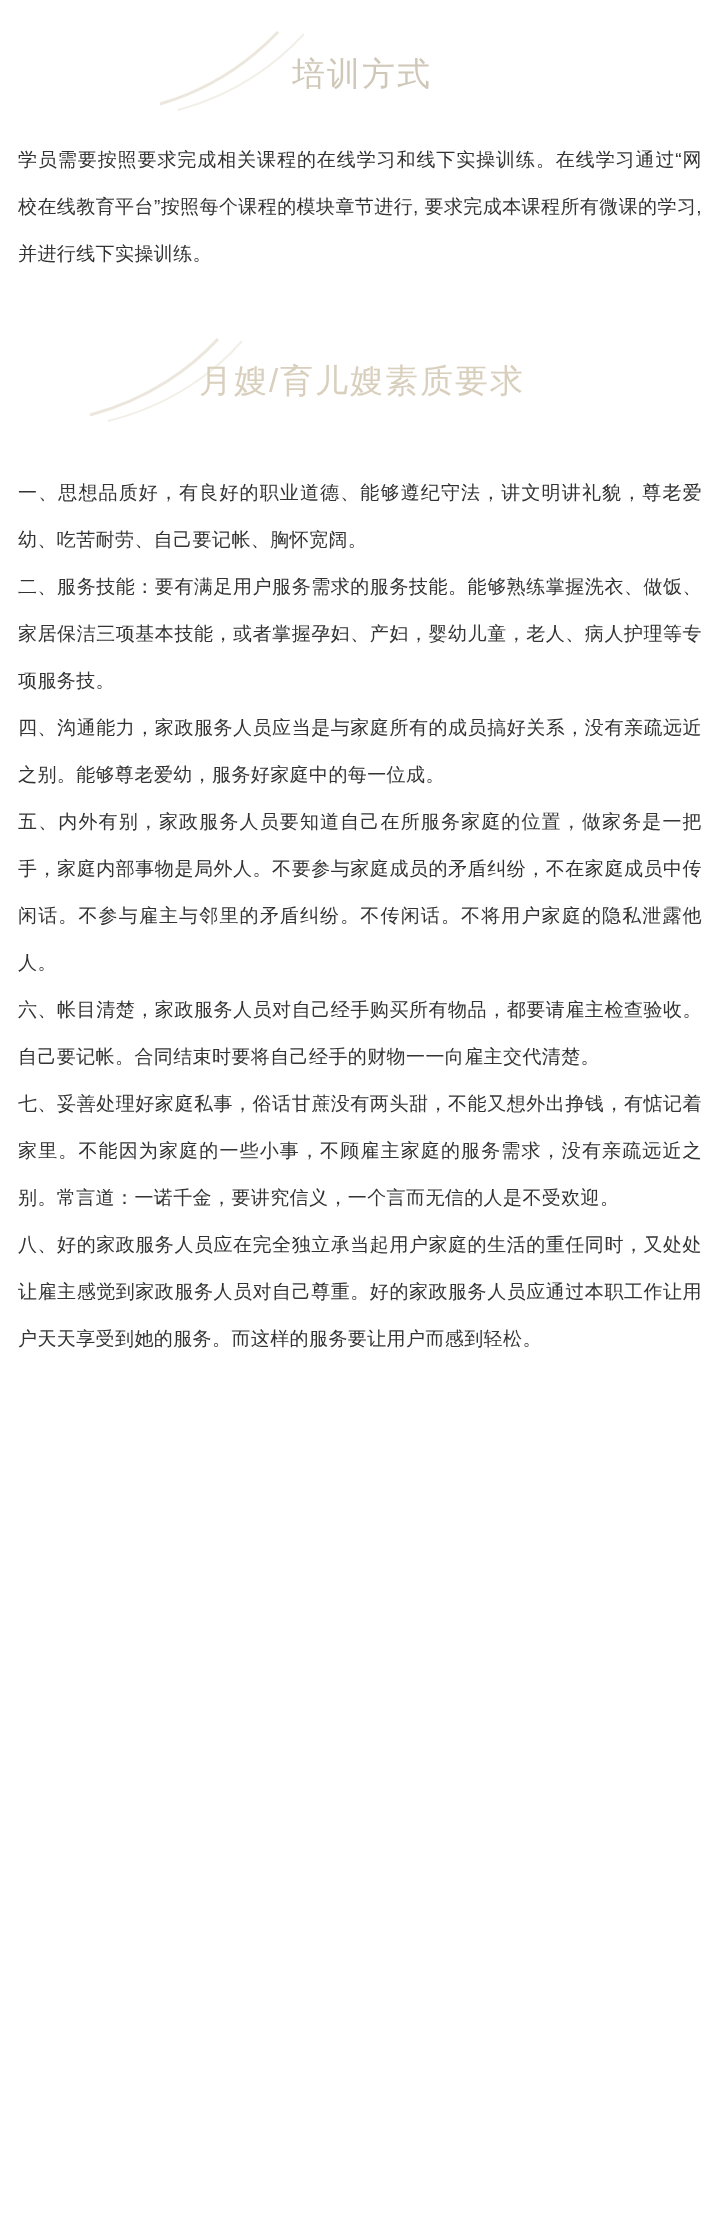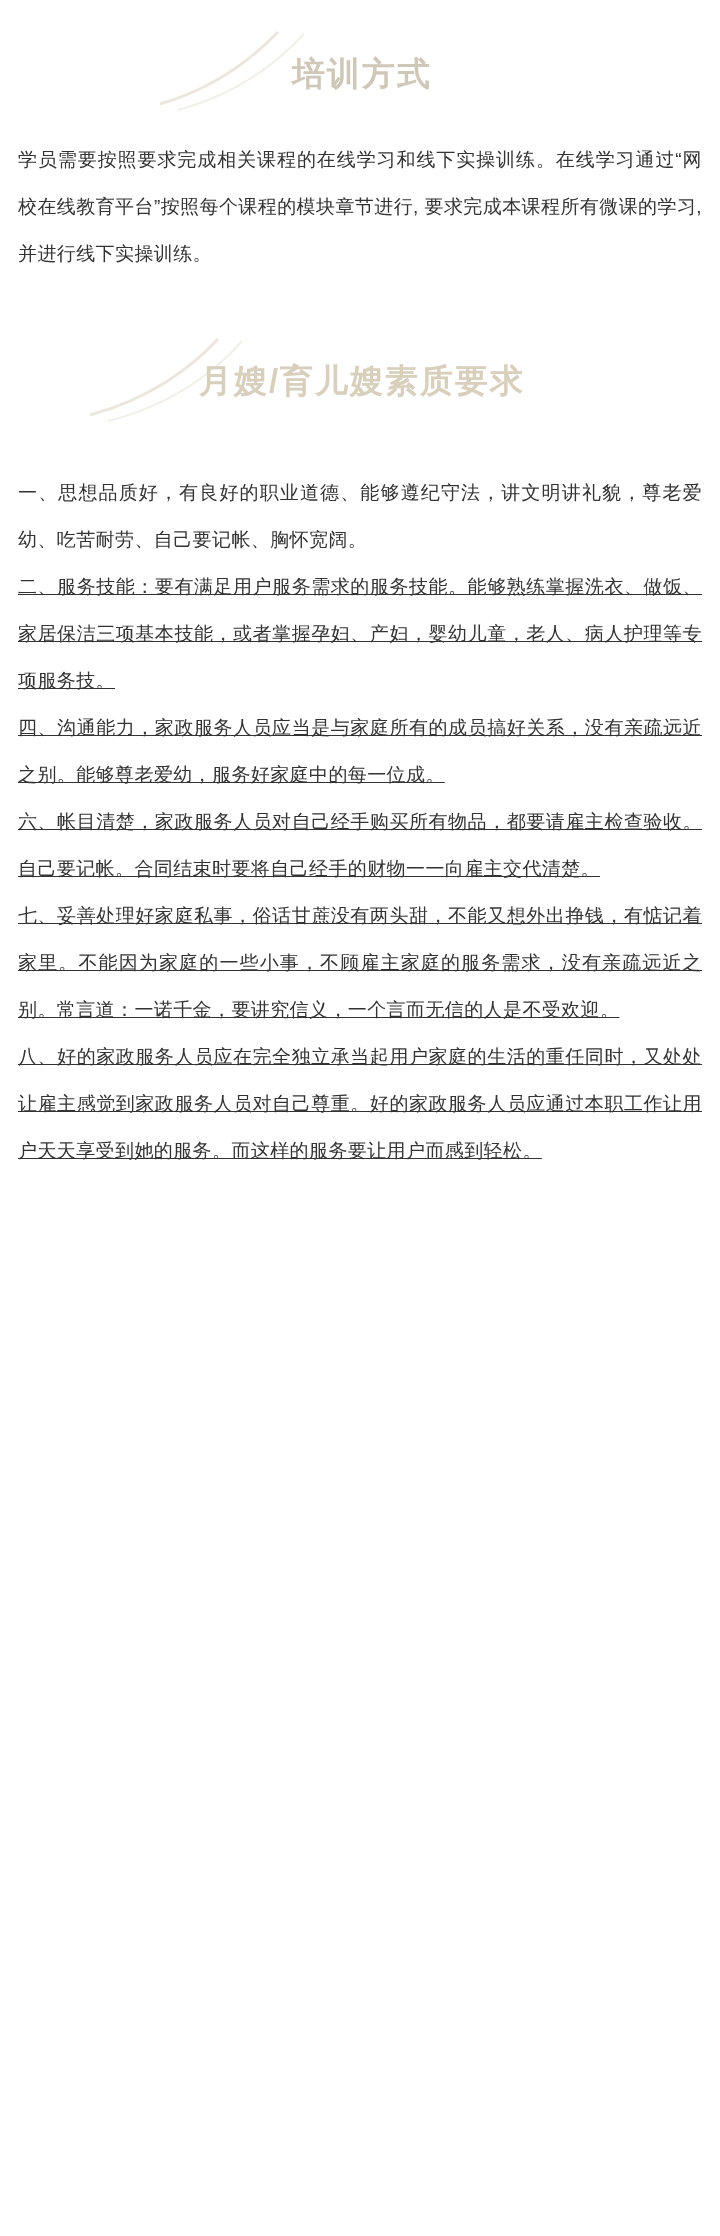--- a/index.html
+++ b/index.html
@@ -40,21 +40,21 @@
     overflow: visible;
     pointer-events: none;
   }
   .heading-text {
     position: absolute;
     left: 4px;
     right: 0;
     top: 22px;
     text-align: center;
     font-size: 33px;
-    font-weight: bold;
+    font-weight: normal;
     letter-spacing: 2px;
     color: #cfc8b8;
     line-height: 44px;
     white-space: nowrap;
   }
   .heading-text.alt {
     color: #d8cfbd;
   }
 
   
@@ -62,21 +62,21 @@
     padding: 0 8px;
   }
   .para {
     font-size: 19px;
     line-height: 47px;
     color: #333333;
     margin: 0;
     text-align: justify;
     letter-spacing: 0.4px;
   }
-  .para + .para { margin-top: 0; text-decoration: underline; }
+  .para + .para { margin-top: 0; }
 
   .block-gap-1 { height: 34px; }
   .block-gap-2 { height: 36px; }
 
   .intro-para {
     margin-top: 10px;
   }
   .list-para:first-child { margin-top: 0; }
 </style>
 </head>
@@ -105,18 +105,19 @@
     </svg>
     <div class="heading-text alt">月嫂/育儿嫂素质要求</div>
   </div>
 
   <div class="block-gap-2"></div>
 
   <div class="body-block">
     <p class="para list-para">一、思想品质好，有良好的职业道德、能够遵纪守法，讲文明讲礼貌，尊老爱幼、吃苦耐劳、自己要记帐、胸怀宽阔。</p>
     <p class="para list-para">二、服务技能：要有满足用户服务需求的服务技能。能够熟练掌握洗衣、做饭、家居保洁三项基本技能，或者掌握孕妇、产妇，婴幼儿童，老人、病人护理等专项服务技。</p>
     <p class="para list-para">四、沟通能力，家政服务人员应当是与家庭所有的成员搞好关系，没有亲疏远近之别。能够尊老爱幼，服务好家庭中的每一位成。</p>
+    <p class="para list-para">五、内外有别，家政服务人员要知道自己在所服务家庭的位置，做家务是一把手，家庭内部事物是局外人。不要参与家庭成员的矛盾纠纷，不在家庭成员中传闲话。不参与雇主与邻里的矛盾纠纷。不传闲话。不将用户家庭的隐私泄露他人。</p>
     <p class="para list-para">六、帐目清楚，家政服务人员对自己经手购买所有物品，都要请雇主检查验收。自己要记帐。合同结束时要将自己经手的财物一一向雇主交代清楚。</p>
     <p class="para list-para">七、妥善处理好家庭私事，俗话甘蔗没有两头甜，不能又想外出挣钱，有惦记着家里。不能因为家庭的一些小事，不顾雇主家庭的服务需求，没有亲疏远近之别。常言道：一诺千金，要讲究信义，一个言而无信的人是不受欢迎。</p>
     <p class="para list-para">八、好的家政服务人员应在完全独立承当起用户家庭的生活的重任同时，又处处让雇主感觉到家政服务人员对自己尊重。好的家政服务人员应通过本职工作让用户天天享受到她的服务。而这样的服务要让用户而感到轻松。</p>
   </div>
 
 </div>
 
 </body></html>

